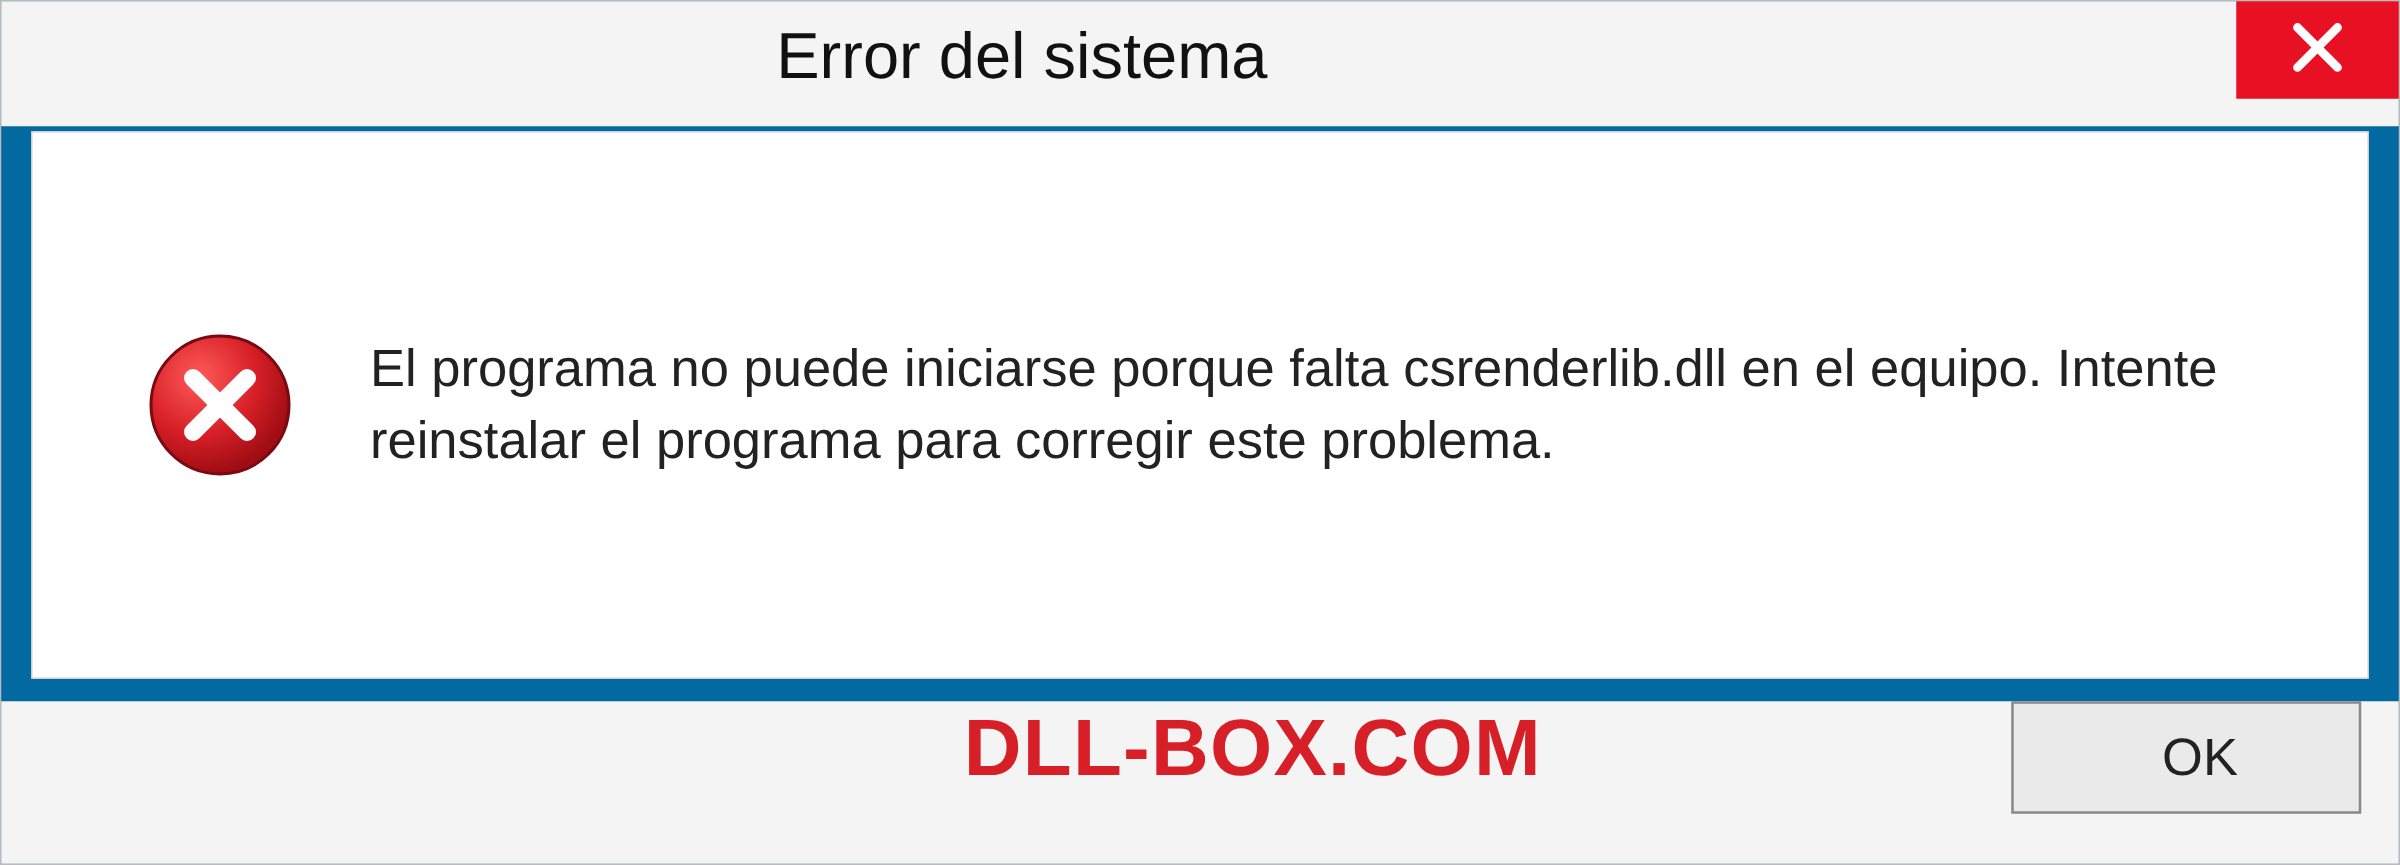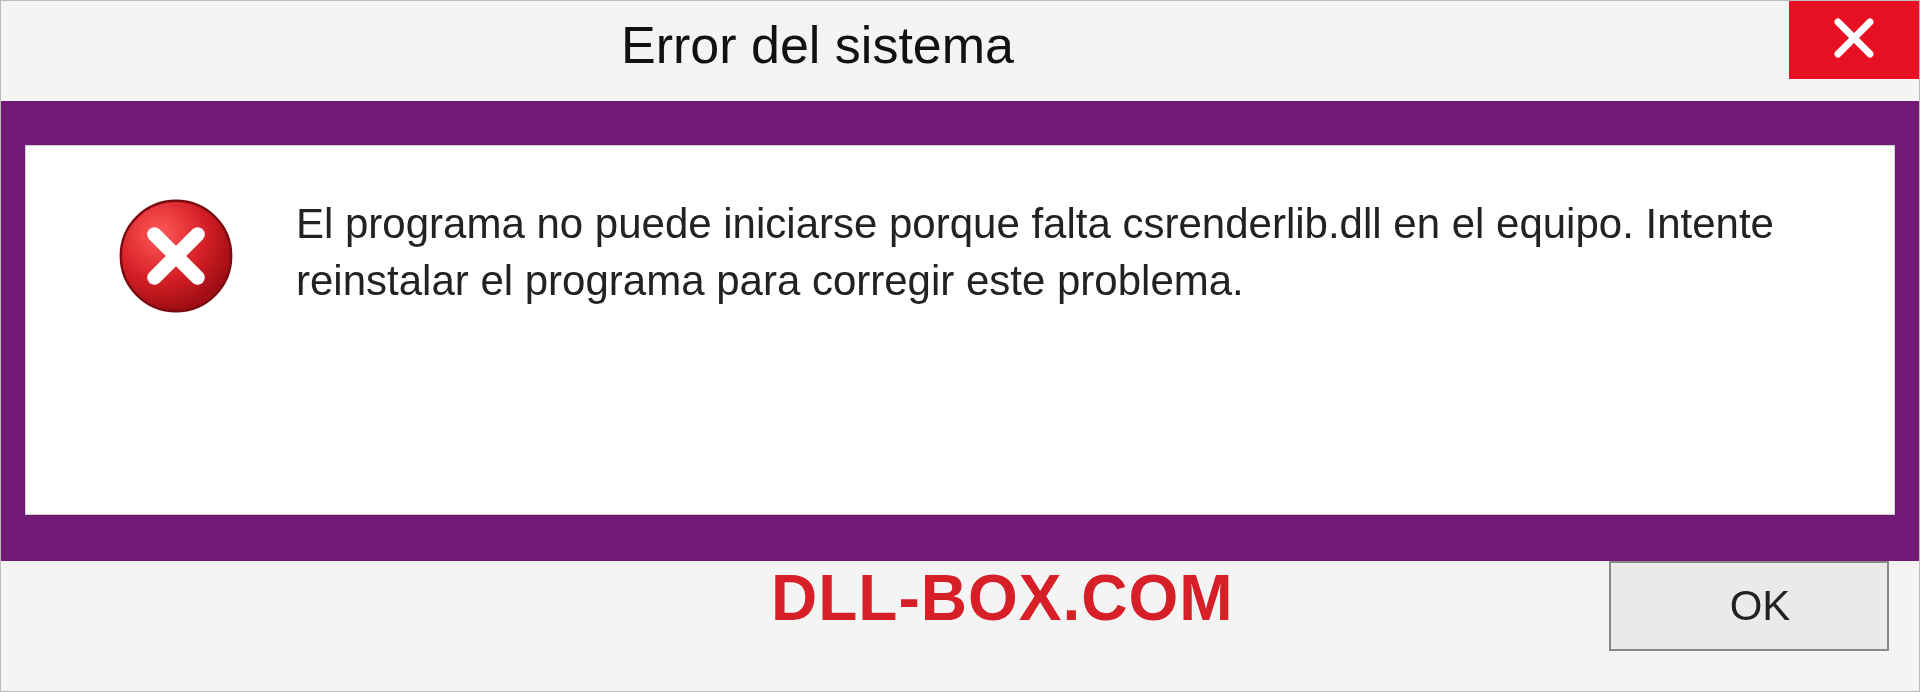--- a/index.html
+++ b/index.html
@@ -10,25 +10,24 @@
     body {
       font-family: "Segoe UI", Tahoma, sans-serif;
       background: #ffffff;
       width: 1920px;
       height: 692px;
       overflow: hidden;
     }
     .dialog {
       width: 100%;
       height: 100%;
-      background: #701a75;
+      background: #0369a1;
       border: 1px solid #bbb;
       display: flex;
       flex-direction: column;
-      gap: 28px;
     }
     .titlebar {
       height: 100px;
       display: flex;
       align-items: flex-start;
       justify-content: space-between;
       background: #f4f4f4;
     }
     .title-text {
       font-size: 52px;
@@ -44,26 +43,26 @@
       display: flex;
       align-items: center;
       justify-content: center;
       cursor: pointer;
     }
     .close-btn svg {
       width: 48px;
       height: 48px;
     }
     .content-panel {
-      margin: 16px 24px 18px 24px;
+      margin: 4px 24px 18px 24px;
       background: #ffffff;
       border: 1px solid #ccc;
       flex: 1;
       display: flex;
-      align-items: flex-start;
+      align-items: center;
       padding: 50px 90px;
     }
     .error-icon {
       width: 120px;
       height: 120px;
       flex-shrink: 0;
       margin-right: 60px;
     }
     .error-icon svg {
       width: 100%;

